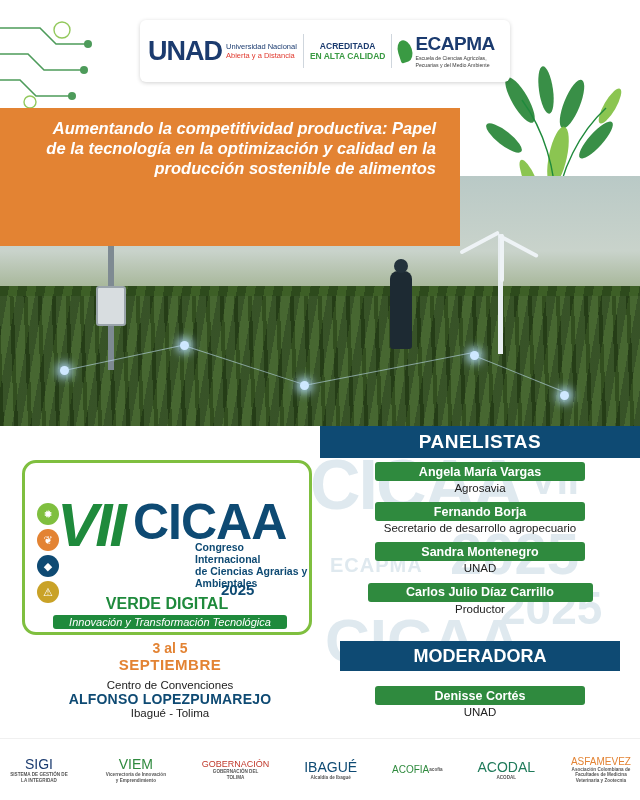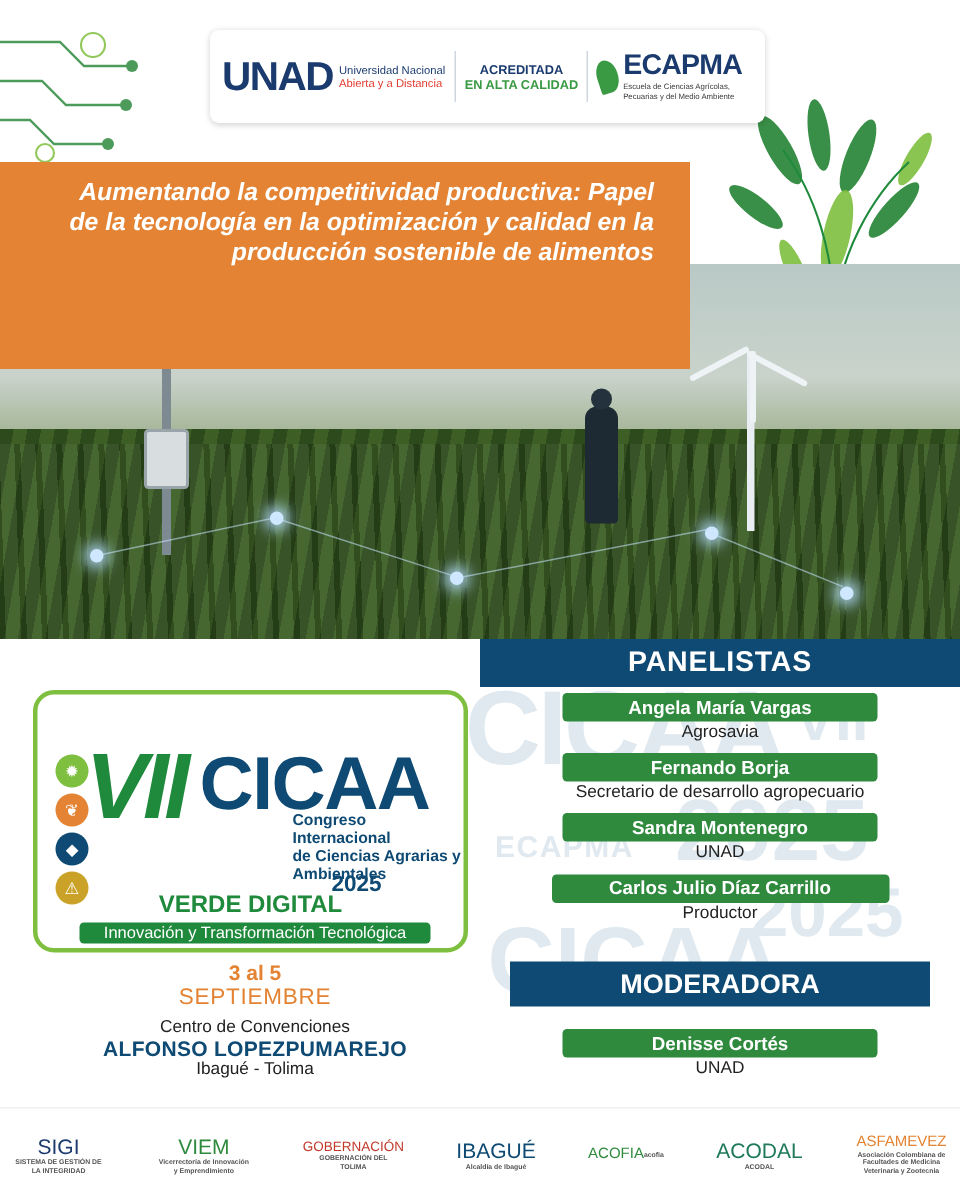--- a/index.html
+++ b/index.html
@@ -111,28 +111,28 @@
   .congress {
     position: absolute; left: 22px; top: 460px; width: 290px; height: 175px;
     background: #ffffff; border: 3px solid #7fbf3f; border-radius: 14px; overflow: hidden; z-index: 4;
   }
   .cg-vii { position: absolute; left: 32px; top: 26px; font-size: 62px; font-weight: bold; color: #1f8a3c; font-style: italic; letter-spacing: -3px; }
   .cg-cicaa { position: absolute; left: 108px; top: 30px; font-size: 50px; font-weight: bold; color: #0e4a73; letter-spacing: -1px; }
   .cg-sub { position: absolute; left: 170px; top: 78px; font-size: 10.5px; font-weight: bold; color: #0e4a73; line-height: 1.15; }
   .cg-year { position: absolute; left: 196px; top: 118px; font-size: 15px; font-weight: bold; color: #0e4a73; }
   .cg-verde { position: absolute; left: 0; top: 132px; width: 100%; text-align: center; font-size: 16px; font-weight: bold; color: #1f8a3c; }
   .cg-innov { position: absolute; left: 28px; top: 152px; width: 234px; background: #1f8a3c; color: #fff;
-    font-size: 11px; text-align: center; border-radius: 3px; padding: 1px 4px; }
+    font-size: 11px; font-style: italic; text-align: center; border-radius: 3px; padding: 1px 4px; }
   .cg-icons { position: absolute; left: 12px; top: 40px; width: 34px; }
   .cg-ico { width: 22px; height: 22px; border-radius: 50%; margin-bottom: 4px; display:flex; align-items:center; justify-content:center; font-size: 11px; color:#fff; }
 
   
   .date-block { position: absolute; left: 60px; top: 640px; width: 220px; text-align: center; z-index: 4; }
   .d-day { font-size: 14px; font-weight: bold; color: #e38333; }
-  .d-month { font-size: 15px; font-weight: normal; color: #e38333; letter-spacing: .5px; }
+  .d-month { font-size: 15px; font-weight: bold; color: #e38333; letter-spacing: .5px; }
   .d-place { font-size: 11.5px; color: #222; margin-top: 6px; }
   .d-venue { font-size: 14px; font-weight: bold; color: #0e4a73; letter-spacing: .2px; }
   .d-city { font-size: 11.5px; color: #222; }
 
   
   .footer {
     position: absolute; left: 0; bottom: 0; width: 640px; height: 62px;
     background: #ffffff; display: flex; align-items: center; justify-content: space-between;
     padding: 0 8px; z-index: 6; border-top: 1px solid #f0f0f0;
   }

